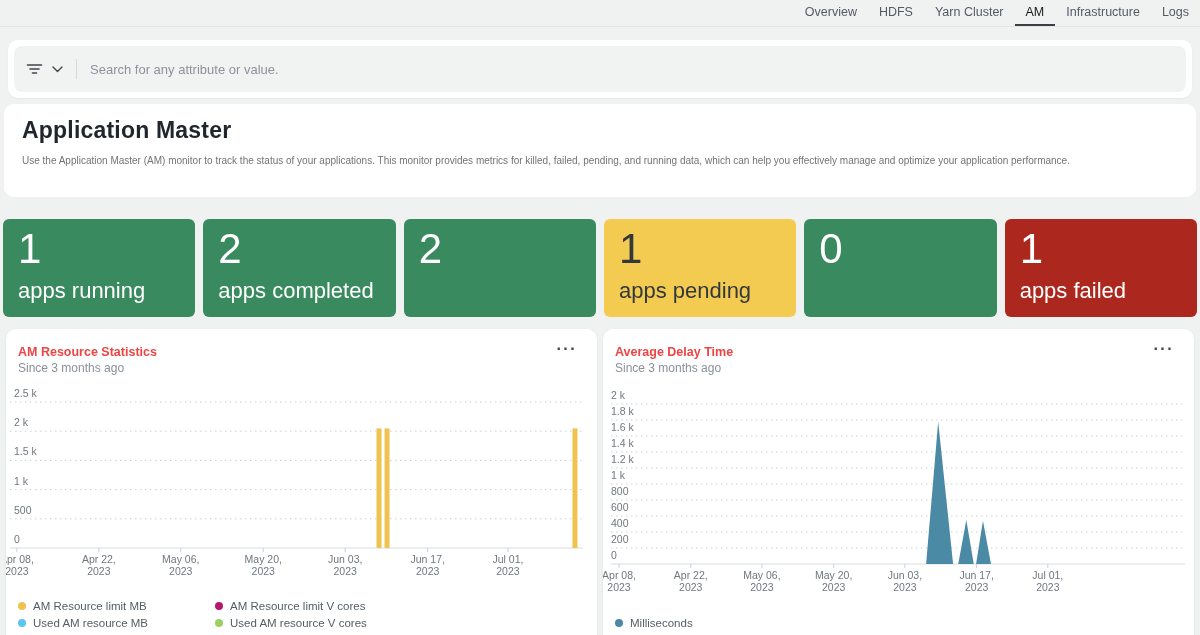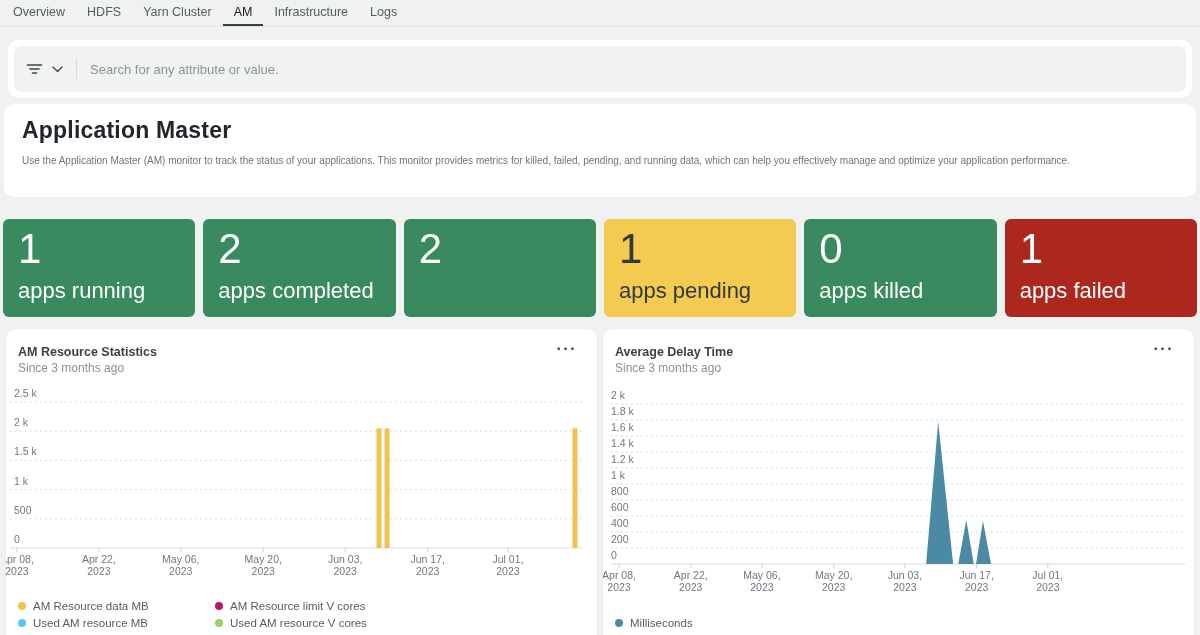--- a/index.html
+++ b/index.html
@@ -9,20 +9,21 @@
     background: #f0f2f2;
     color: #1d2329;
   }
   
   .nav {
     height: 27px;
     display: flex;
     align-items: stretch;
     padding-left: 2px;
     border-bottom: 1px solid #e2e4e6;
+    justify-content: flex-end;
   }
   .nav-tab {
     padding: 0 11px;
     font-size: 12.5px;
     color: #545b63;
     display: flex;
     align-items: center;
     cursor: pointer;
     border-bottom: 2px solid transparent;
   }
@@ -118,21 +119,21 @@
     position: relative;
     overflow: hidden;
     box-shadow: 0 1px 3px rgba(0,0,0,0.07);
   }
   .chart-title {
     position: absolute;
     left: 12px;
     top: 16px;
     font-size: 12.5px;
     font-weight: 700;
-    color: #404040;
+    color: #ef4444;
   }
   .chart-subtitle {
     position: absolute;
     left: 12px;
     top: 32px;
     font-size: 12px;
     color: #8a9097;
   }
   .chart-menu {
     position: absolute;
@@ -232,21 +233,20 @@
   </div>
   <div class="stat-card" style="background: rgb(58, 138, 95); color: rgb(255, 255, 255);">
     <div class="stat-value">2</div>
   </div>
   <div class="stat-card" style="background: rgb(242, 203, 80); color: rgb(51, 56, 61);">
     <div class="stat-value">1</div>
     <div class="stat-label">apps pending</div>
   </div>
   <div class="stat-card" style="background: rgb(58, 138, 95); color: rgb(255, 255, 255);">
     <div class="stat-value">0</div>
-    <div class="stat-label">apps killed</div>
   </div>
   <div class="stat-card" style="background: rgb(172, 39, 30); color: rgb(255, 255, 255);">
     <div class="stat-value">1</div>
     <div class="stat-label">apps failed</div>
   </div>
 </div>
 
 <div class="charts-row">
 
   <div class="chart-card">
@@ -287,21 +287,21 @@
         <line x1="501.937" y1="161" x2="501.937" y2="165" stroke="#ccd0d4" stroke-width="1"></line>
         <text x="501.937" y="176" text-anchor="middle">Jul 01,</text>
         <text x="501.937" y="188" text-anchor="middle">2023</text>
         <rect x="370.512" y="41.3968" width="5" height="119.6032" fill="#f0c24f"></rect>
         <rect x="378.534" y="41.3968" width="5" height="119.6032" fill="#f0c24f"></rect>
         <rect x="566.478" y="41.3968" width="5" height="119.6032" fill="#f0c24f"></rect>
       </svg>
     <div class="legend" id="legend0">
         <div class="legend-item">
           <span class="legend-dot" style="background: rgb(240, 194, 79);"></span>
-          <span>AM Resource data MB</span>
+          <span>AM Resource limit MB</span>
         </div>
         <div class="legend-item">
           <span class="legend-dot" style="background: rgb(181, 23, 108);"></span>
           <span>AM Resource limit V cores</span>
         </div>
         <div class="legend-item">
           <span class="legend-dot" style="background: rgb(88, 198, 238);"></span>
           <span>Used AM resource MB</span>
         </div>
         <div class="legend-item">

